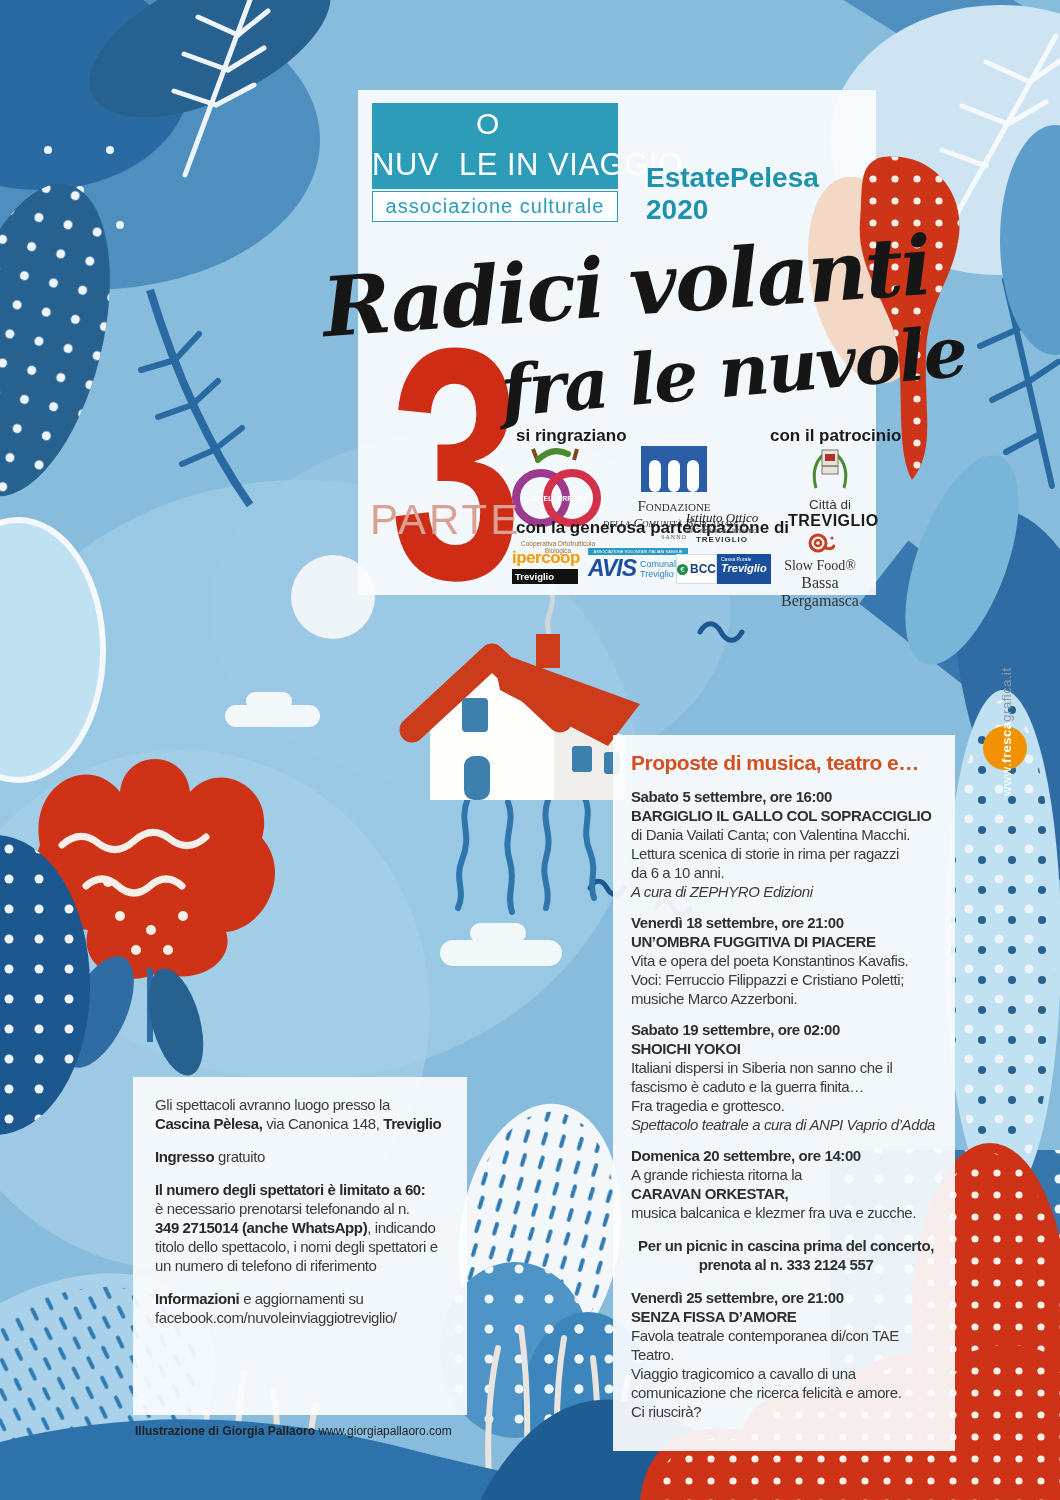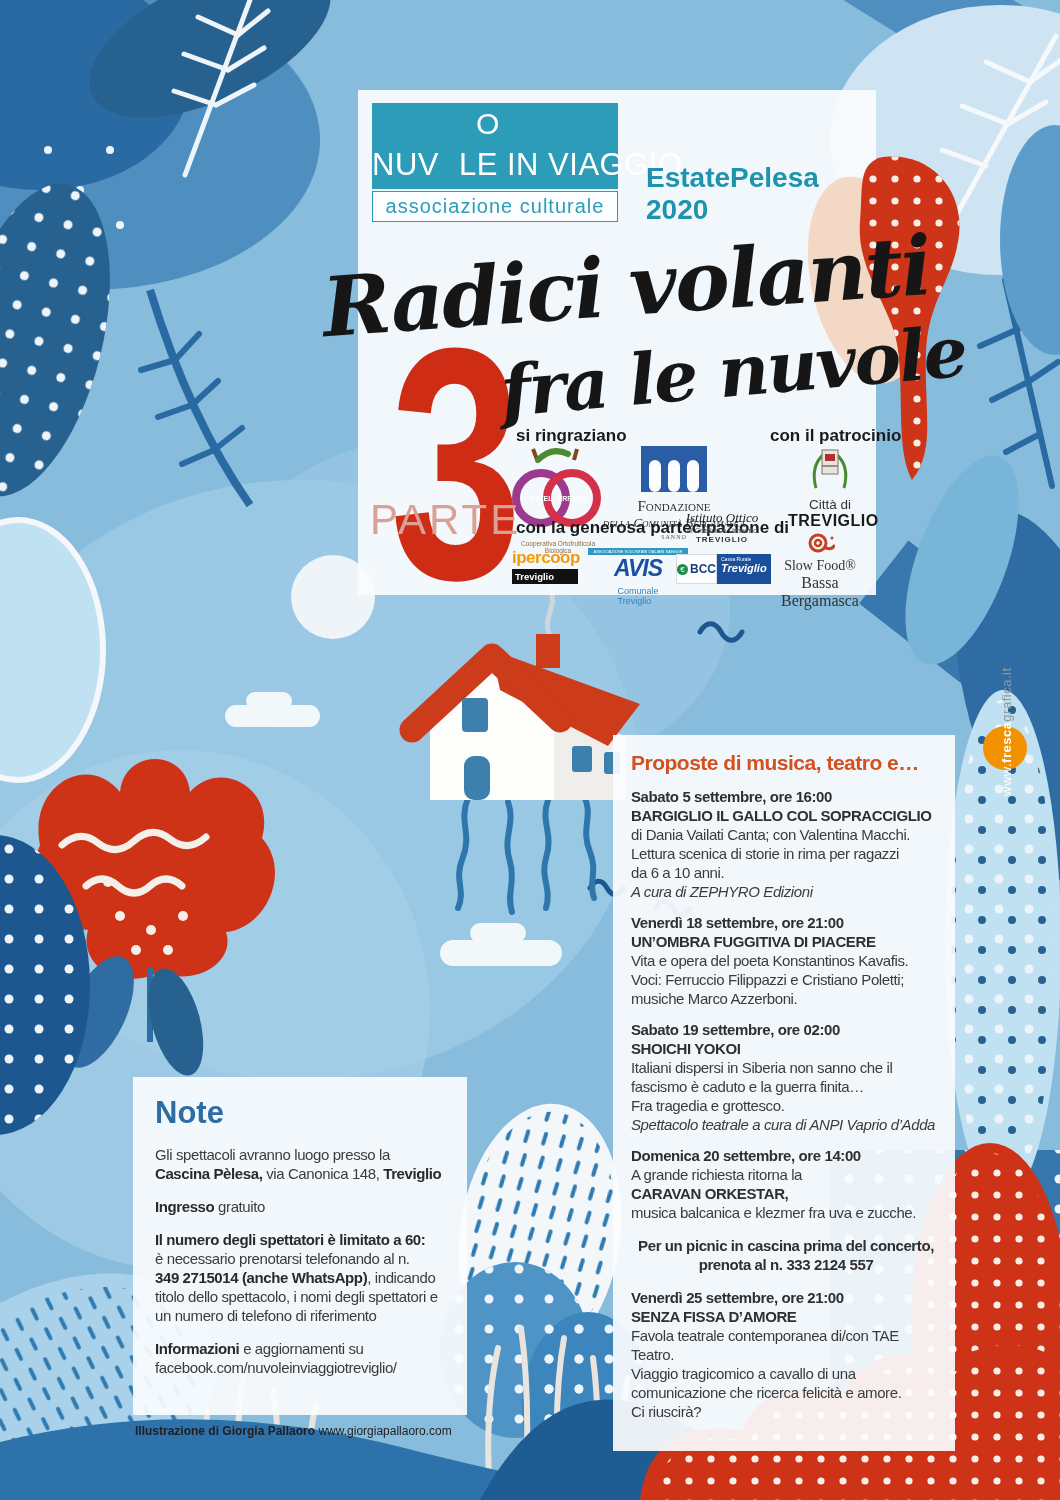--- a/index.html
+++ b/index.html
@@ -41,21 +41,21 @@
   .fond .t3{font-variant:small-caps;font-family:"Liberation Serif",serif;font-size:9px;color:#555;letter-spacing:1px;}
   .citta{position:absolute;left:430px;top:356px;width:84px;height:96px;text-align:center;}
   .citta .t1{font-size:13.5px;color:#333;margin-top:1px;}
   .citta .t2{font-size:16px;color:#1a1a1a;font-weight:700;letter-spacing:.5px;}
   .iper{position:absolute;left:154px;top:458px;width:68px;}
   .iper .w{color:#f59a00;font-size:17px;font-weight:700;letter-spacing:-.5px;}
   .iper .bar{background:#111;color:#fff;font-size:9.5px;font-weight:700;padding:2px 3px;width:60px;margin-top:1px;}
   .avis{position:absolute;left:230px;top:458px;width:100px;}
   .avis .bar{background:#2e9ac4;color:#fff;font-size:4px;text-align:center;height:7px;line-height:7px;
              overflow:hidden;white-space:nowrap;}
-  .avis .row{display:flex;align-items:center;gap:4px;flex-direction:column;}
+  .avis .row{display:flex;align-items:center;gap:4px;}
   .avis .name{color:#1b4fa0;font-size:23px;font-weight:700;font-style:italic;letter-spacing:-1px;}
   .avis .sub{color:#2e86c1;font-size:9px;line-height:10px;}
   .ist{position:absolute;left:318px;top:420px;width:92px;text-align:center;}
   .ist .t1{font-family:"Liberation Serif",serif;font-style:italic;font-size:13px;color:#222;white-space:nowrap;}
   .ist .t2{font-size:7.5px;color:#555;}
   .ist .t3{font-size:8px;font-weight:700;color:#333;letter-spacing:1px;}
   .bcc{position:absolute;left:318px;top:464px;width:92px;height:30px;display:flex;}
   .bcc .left{width:48px;background:#fff;border:1px solid #d5dbe2;display:flex;align-items:center;justify-content:center;gap:2px;}
   .bcc .e{width:11px;height:11px;border-radius:50%;background:#1f8a4c;color:#fff;font-size:8px;line-height:11px;text-align:center;}
   .bcc .n{color:#16417c;font-size:12px;font-weight:700;}
@@ -437,21 +437,20 @@
       <div class="ev-date">Venerdì 25 settembre, ore 21:00</div>
       <div class="ev-title">SENZA FISSA D’AMORE</div>
       <div>Favola teatrale contemporanea di/con TAE Teatro.</div>
       <div>Viaggio tragicomico a cavallo di una</div>
       <div>comunicazione che ricerca felicità e amore.</div>
       <div>Ci riuscirà?</div>
     </div>
   </div>
 
   <div class="panel note-panel">
-    <div class="note-h">Note</div>
 
     <div class="np">
       <div>Gli spettacoli avranno luogo presso la</div>
       <div><span class="b">Cascina Pèlesa,</span><span> via Canonica 148, </span><span class="b">Treviglio</span></div>
     </div>
 
     <div class="np"><span class="b">Ingresso</span><span> gratuito</span></div>
 
     <div class="np">
       <div class="b">Il numero degli spettatori è limitato a 60:</div>

